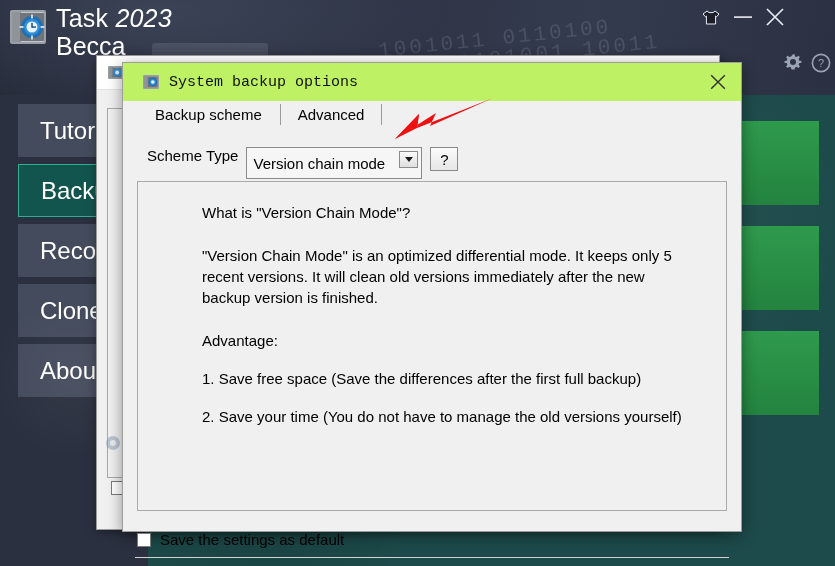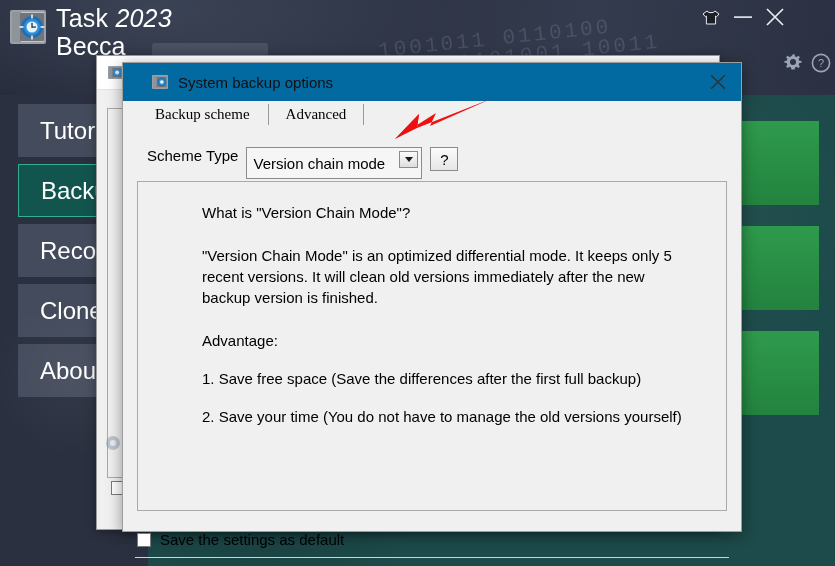--- a/index.html
+++ b/index.html
@@ -186,23 +186,24 @@
   #dialog {
     position: absolute; left: 122px; top: 62px;
     width: 620px; height: 470px;
     background: #f0f0f0;
     border: 1px solid #9d9d9d;
     box-shadow: 0 3px 14px rgba(0,0,0,.40);
   }
   #dialog-titlebar {
     position: relative;
     height: 38px;
-    background: #0369a1;
+    background: #bef264;
     display: flex; align-items: center;
-    padding-left: 28px;
+    padding-left: 19px;
+    font-family: Liberation Mono, monospace;
   }
   #dialog-icon { width: 18px; height: 18px; margin-right: 9px; flex: none; }
   #dialog-title {
     font-size: 15px;
     color: #111111;
     white-space: nowrap;
   }
   #dialog-close {
     position: absolute; right: 0; top: 0;
     width: 46px; height: 38px;
@@ -222,21 +223,20 @@
   }
   .tab {
     display: flex; align-items: center;
     padding: 8px 18px;
     font-size: 15px;
     color: #000000;
     background: #f0f0f0;
     white-space: nowrap;
     cursor: default;
     position: relative;
-    font-family: Liberation Serif, serif;
   }
   .tab + .tab::before,
   .tab:last-child::after {
     content: "";
     position: absolute;
     top: 3px; bottom: 3px;
     width: 1px; background: #9a9a9a;
   }
   .tab + .tab::before { left: 0; }
   .tab:last-child::after { right: 0; }

